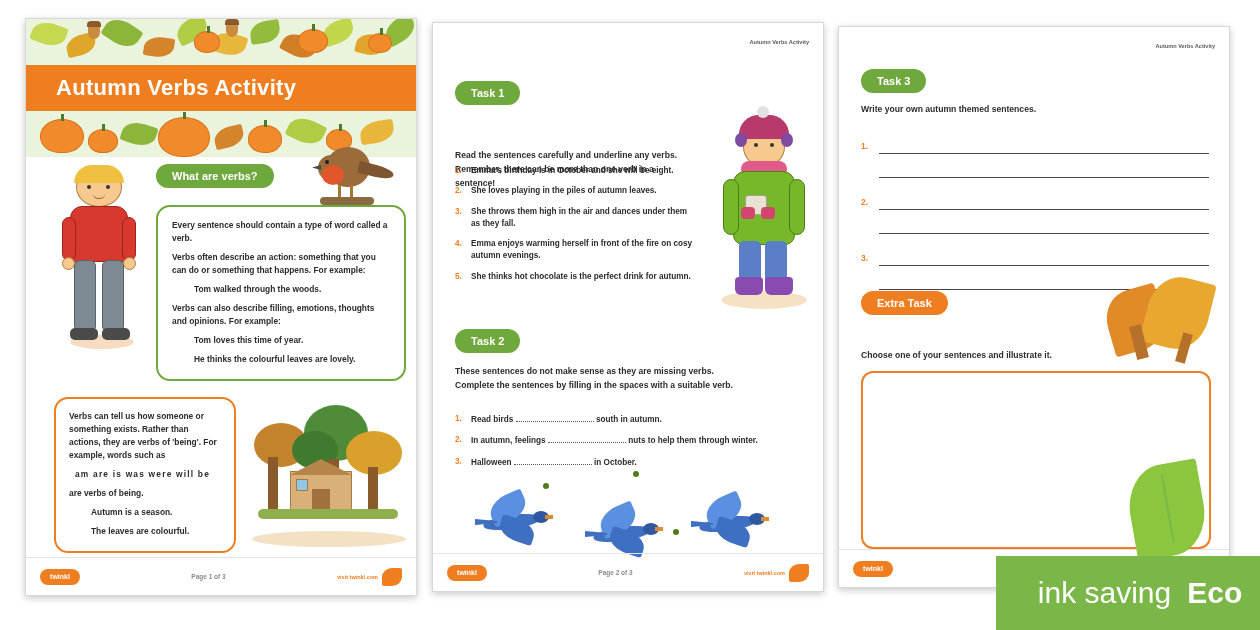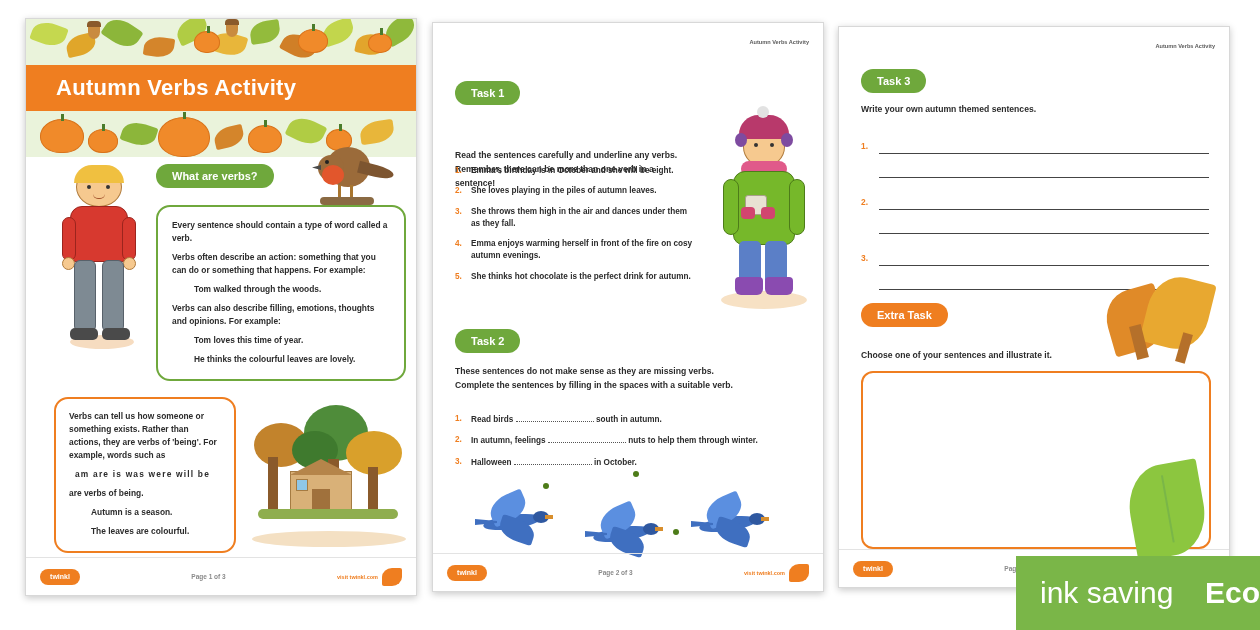--- a/index.html
+++ b/index.html
@@ -146,23 +146,23 @@
 
   
   .girl { position:absolute; }
 
   
   .bird { position:absolute; }
 
   
   .eco-badge {
     position:absolute; right:0; bottom:0;
-    width:244px; height:74px;
+    width:264px; height:74px;
     background:#7ab648;
-    display:flex; align-items:center; justify-content:space-between;
+    display:flex; align-items:center; justify-content:center;
     padding-left:24px;
     color:#ffffff;
   }
   .eco-badge .ink { font-size:30px; font-weight:normal; }
   .eco-badge .eco { font-size:30px; font-weight:bold; margin-left:16px; }
   .eco-leaf {
     position:absolute; right:56px; bottom:74px;
     width:74px; height:92px;
     background:#8cc63f;
     border-radius:50% 4% 50% 4%;
@@ -433,21 +433,21 @@
     <div class="rule" style="left:40px; top:150px; width:330px;"></div>
 
     <div class="rulenum" style="left:22px; top:170px;">2.</div>
     <div class="rule" style="left:40px; top:182px; width:330px;"></div>
     <div class="rule" style="left:40px; top:206px; width:330px;"></div>
 
     <div class="rulenum" style="left:22px; top:226px;">3.</div>
     <div class="rule" style="left:40px; top:238px; width:330px;"></div>
     <div class="rule" style="left:40px; top:262px; width:330px;"></div>
 
-    <div style="position:absolute; left:22px; top:244px;">
+    <div style="position:absolute; left:22px; top:232px;">
       <span class="chip orange" style="position:relative; top:32px;">Extra Task</span>
     </div>
 
     <div class="task-line" style="position:absolute; left:22px; top:322px; width:300px;">Choose one of your sentences and illustrate it.</div>
 
     <div class="maple" style="left:268px; top:248px; width:116px; height:92px;">
       <div style="position:absolute; left:0px; top:14px; width:56px; height:62px; background:#e08a28; border-radius:50% 6% 50% 6%; transform:rotate(-16deg);"></div>
       <div style="position:absolute; left:40px; top:2px; width:62px; height:72px; background:#e8a830; border-radius:50% 6% 50% 6%; transform:rotate(14deg);"></div>
       <div style="position:absolute; left:26px; top:50px; width:12px; height:34px; background:#b5702a; transform:rotate(-14deg);"></div>
       <div style="position:absolute; left:72px; top:58px; width:10px; height:30px; background:#b5702a; transform:rotate(16deg);"></div>

